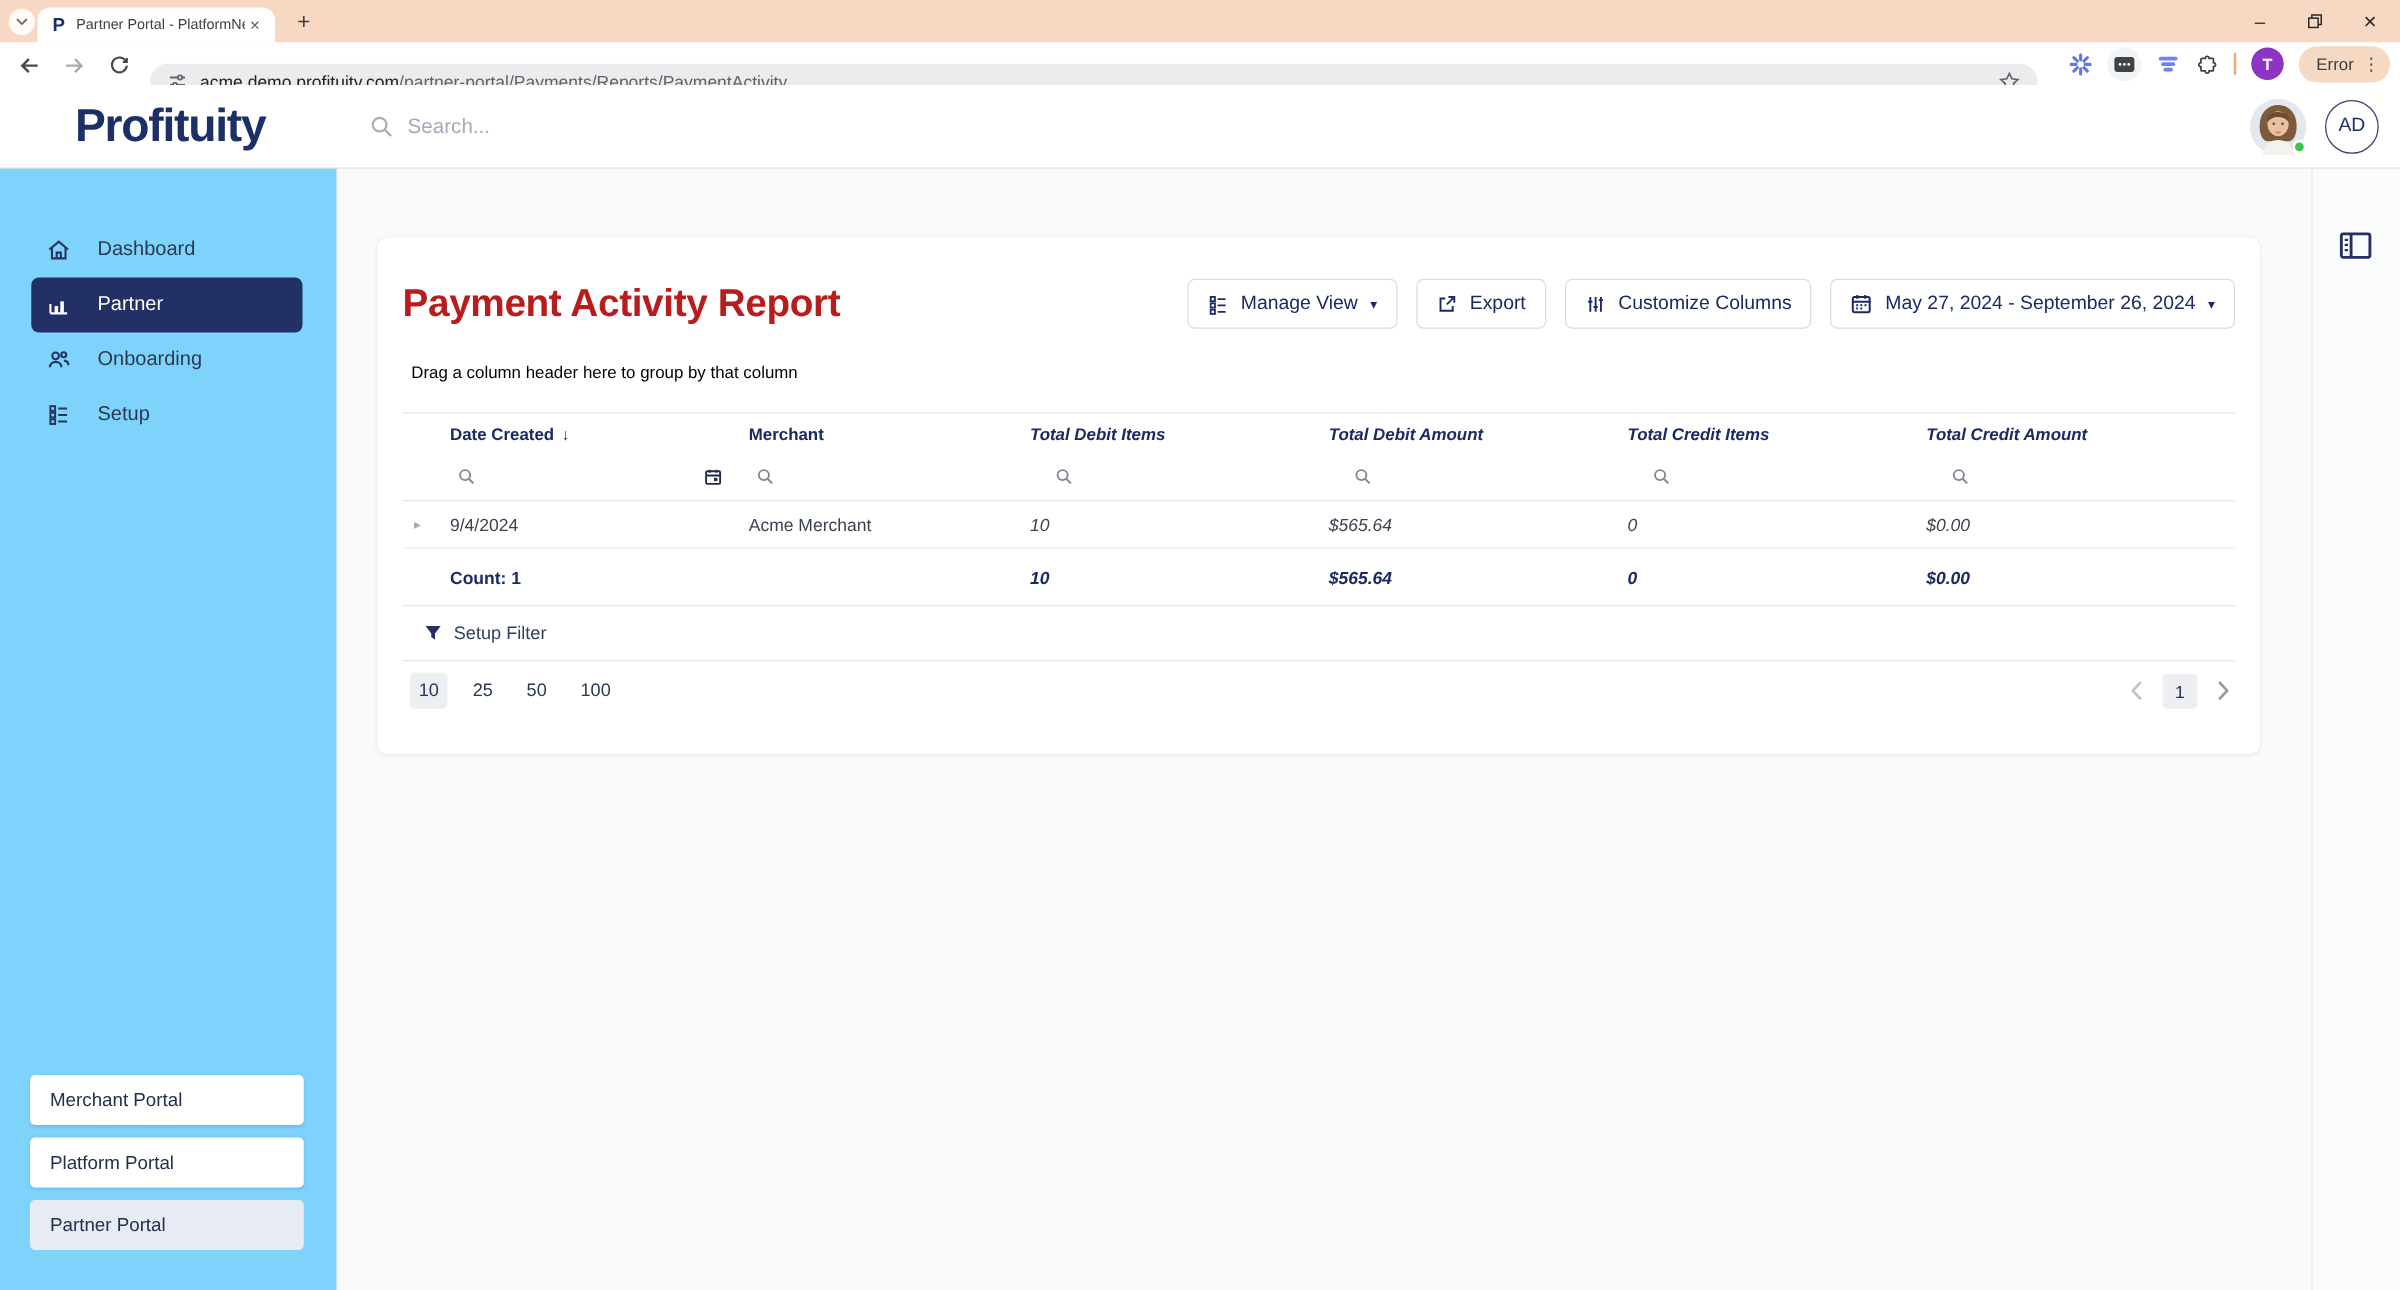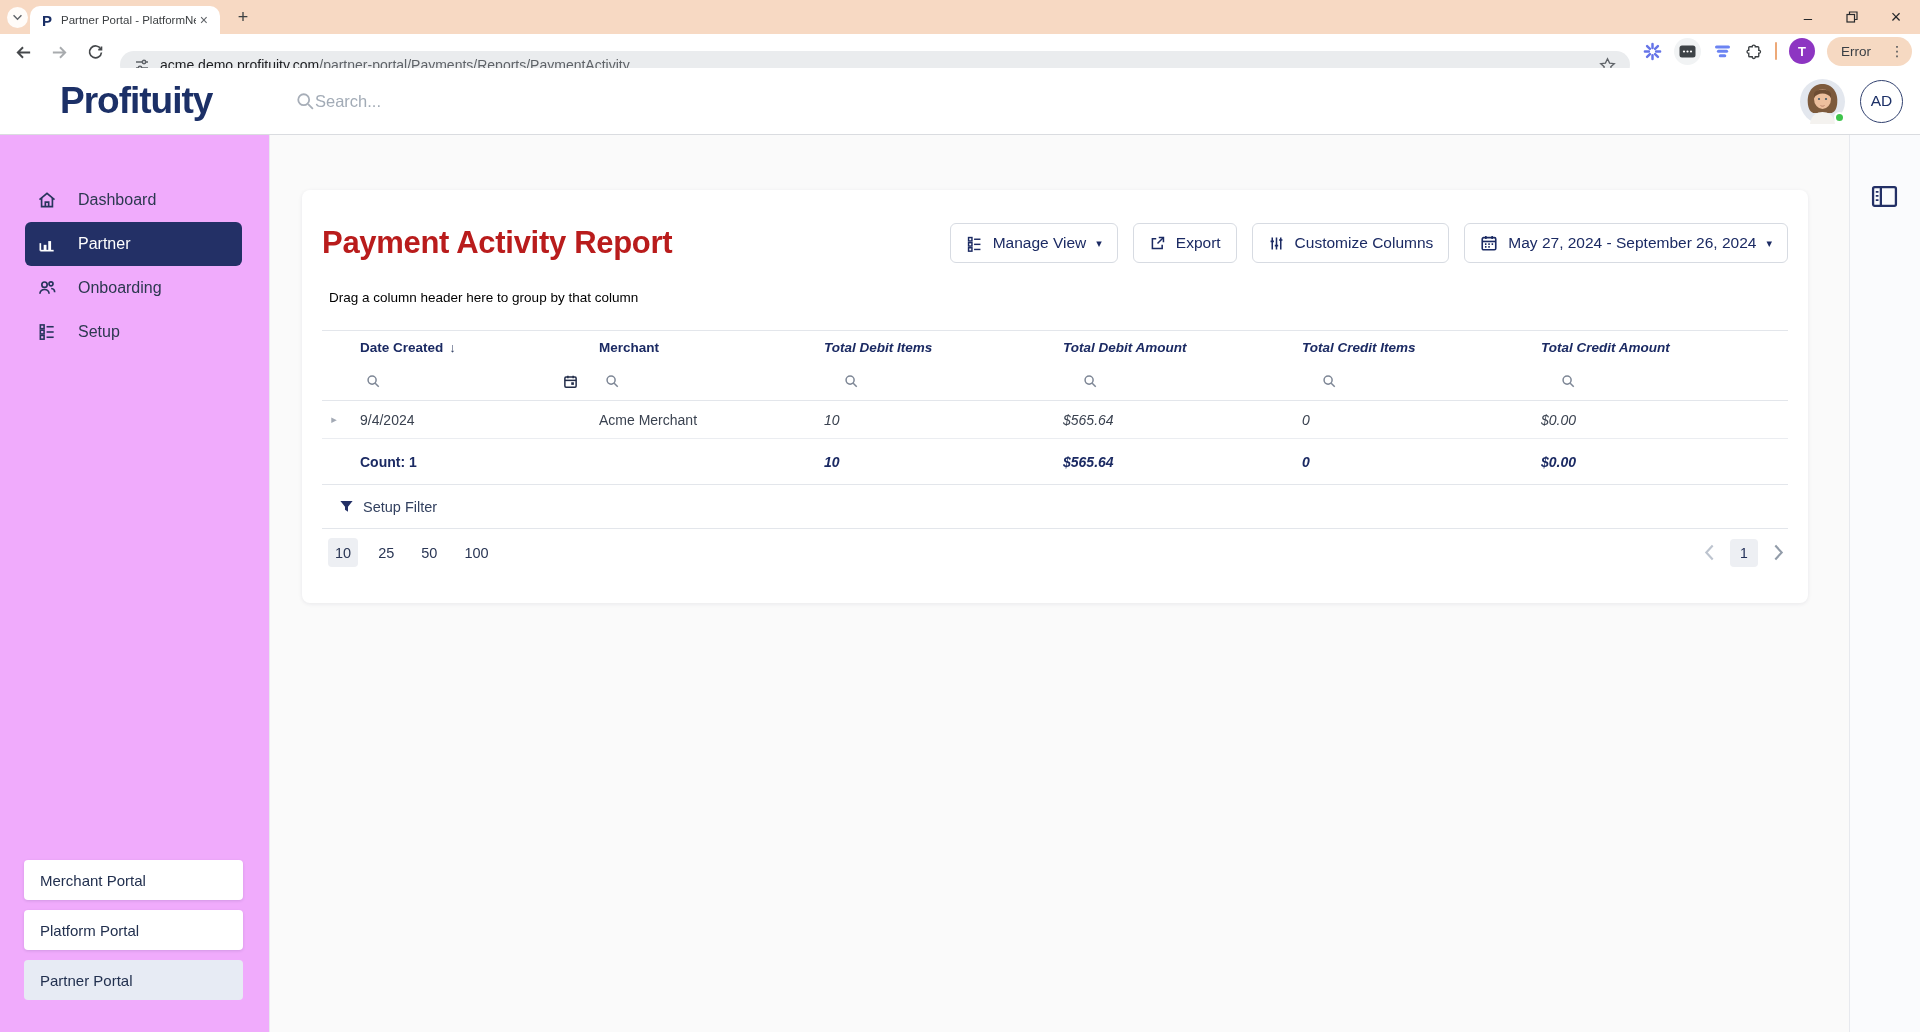--- a/index.html
+++ b/index.html
@@ -31,44 +31,44 @@
   .url .host { color:#202124; }
   .url .path { color:#5f6368; }
   .omni-star { margin-left:auto; color:#5f6368; }
   .extrow { position:absolute; right:8px; top:0; height:34px; display:flex; align-items:center; gap:12px; }
   .ext-captions { width:27px; height:27px; border-radius:50%; background:#f1f3f4;
     display:flex; align-items:center; justify-content:center; }
   .ext-sep { width:2px; height:18px; background:#eda978; border-radius:1px; }
   .avatar-t { width:26px; height:26px; border-radius:50%; background:#8d35c2; color:#fff;
     font-size:13px; font-weight:bold; display:flex; align-items:center; justify-content:center; }
   .error-pill { height:29px; border-radius:15px; background:#f6d9c2; display:flex; align-items:center;
-    gap:19px; padding:0 9px 0 14px; }
+    gap:7px; padding:0 9px 0 14px; }
   .error-pill .lbl { font-size:13.5px; color:#393e44; }
   .error-pill .kebab { font-size:14px; color:#44494e; letter-spacing:-1px; }
 
   
   .appheader { position:absolute; left:0; top:68px; width:1920px; height:67px; background:#fff;
     border-bottom:1px solid #dadce0; }
   .logo { position:absolute; left:60px; top:0; height:66px; display:flex; align-items:center;
     font-size:37px; font-weight:bold; color:#1c3067; letter-spacing:-1px; }
-  .gsearch { position:absolute; left:296px; top:0; height:66px; display:flex; align-items:center; 
+  .gsearch { position:absolute; left:296px; top:0; height:66px; display:flex; align-items:center; gap:11px;
     color:#a7aeb8; }
   .gsearch input { border:none; outline:none; font-size:16.5px; width:420px; background:transparent;
     font-family:"Liberation Sans",sans-serif; color:#333; }
   .gsearch input::placeholder { color:#a2abb6; }
   .hdr-right { position:absolute; right:17px; top:0; height:66px; display:flex; align-items:center; gap:15px; }
   .user-avatar { position:relative; width:45px; height:45px; }
   .user-avatar .pic { width:45px; height:45px; border-radius:50%; overflow:hidden; background:#dfe3ea; }
   .status-dot { position:absolute; right:0; bottom:1px; width:11px; height:11px; border-radius:50%;
     background:#3ec44c; border:2px solid #fff; }
   .ad-badge { width:43px; height:43px; border-radius:50%; border:1.5px solid #31416f; color:#1c3067;
     font-size:15.5px; display:flex; align-items:center; justify-content:center; background:#fff; }
 
   
-  .sidebar { position:absolute; left:0; top:135px; width:270px; height:897px; background:#f0abfc;
+  .sidebar { position:absolute; left:0; top:135px; width:270px; height:897px; background:#7dd3fc;
     border-right:1px solid #e8eaee; }
   .nav { position:absolute; top:43px; left:0; right:0; }
   .nav-item { height:44px; margin:0 27px 0 25px; border-radius:6px; display:flex; align-items:center;
     gap:21px; padding-left:12px; font-size:16px; color:#2c3850; }
   .nav-item .nicon { color:#27345c; }
   .nav-item.active { background:#233066; color:#fff; }
   .nav-item.active .nicon { color:#fff; }
   .portals { position:absolute; left:24px; bottom:22px; width:219px; }
   .portal-btn { height:40px; border-radius:4px; background:#fff; display:flex; align-items:center;
     padding-left:16px; font-size:15px; color:#22304f; margin-bottom:10px;

